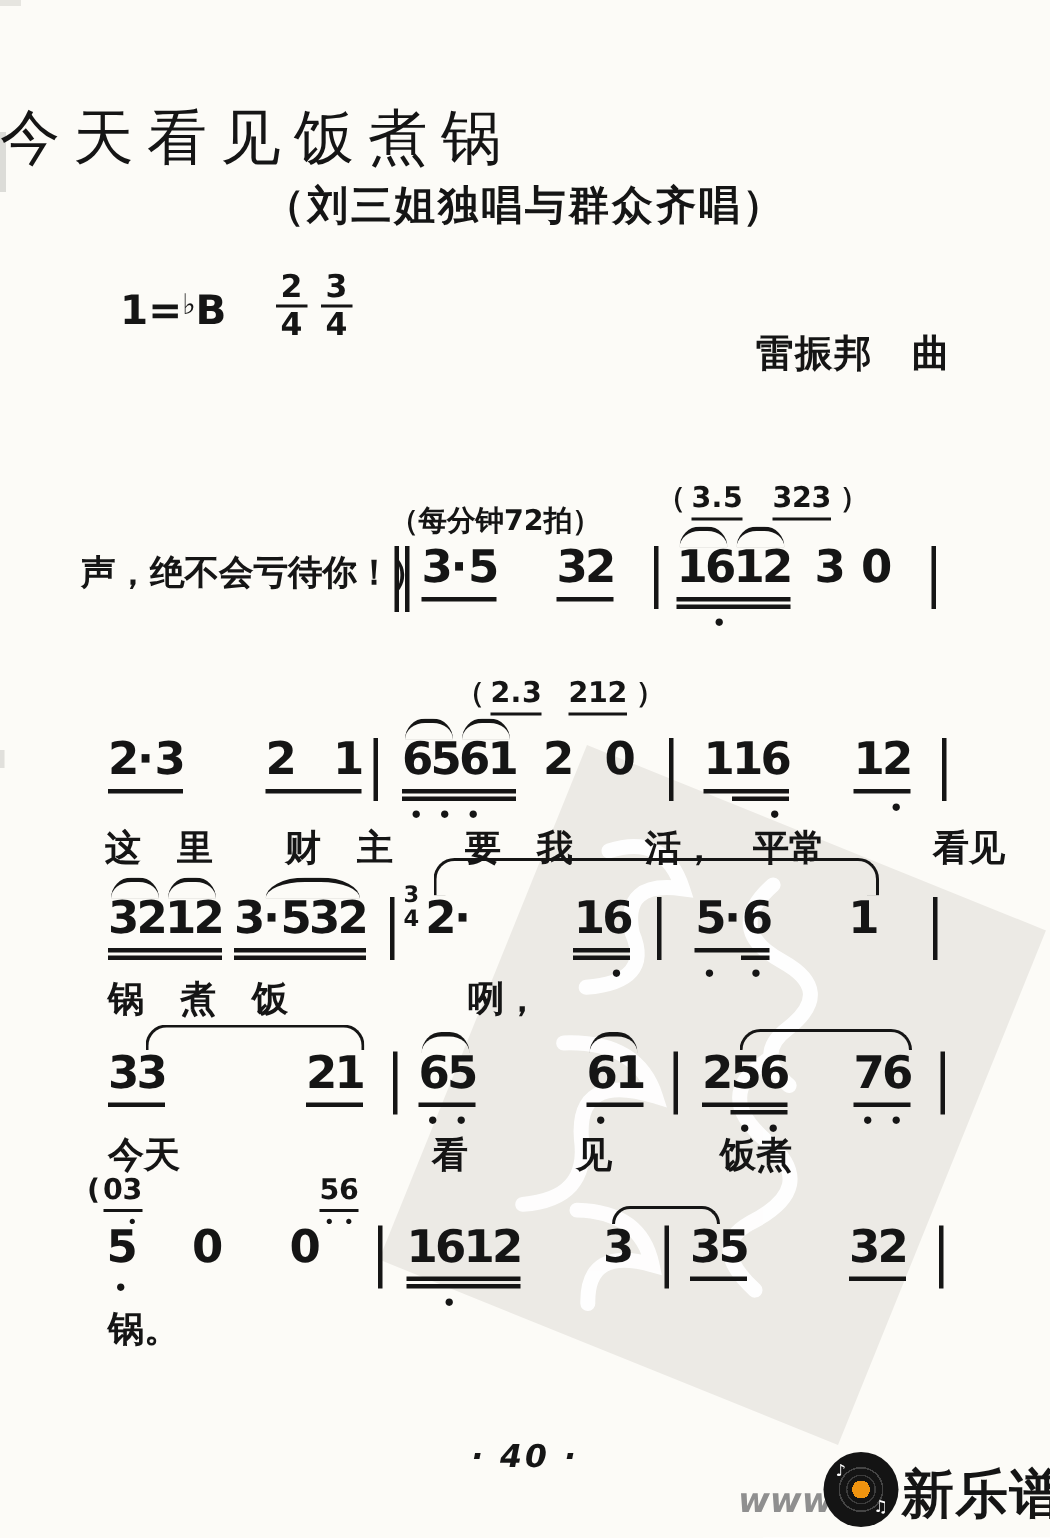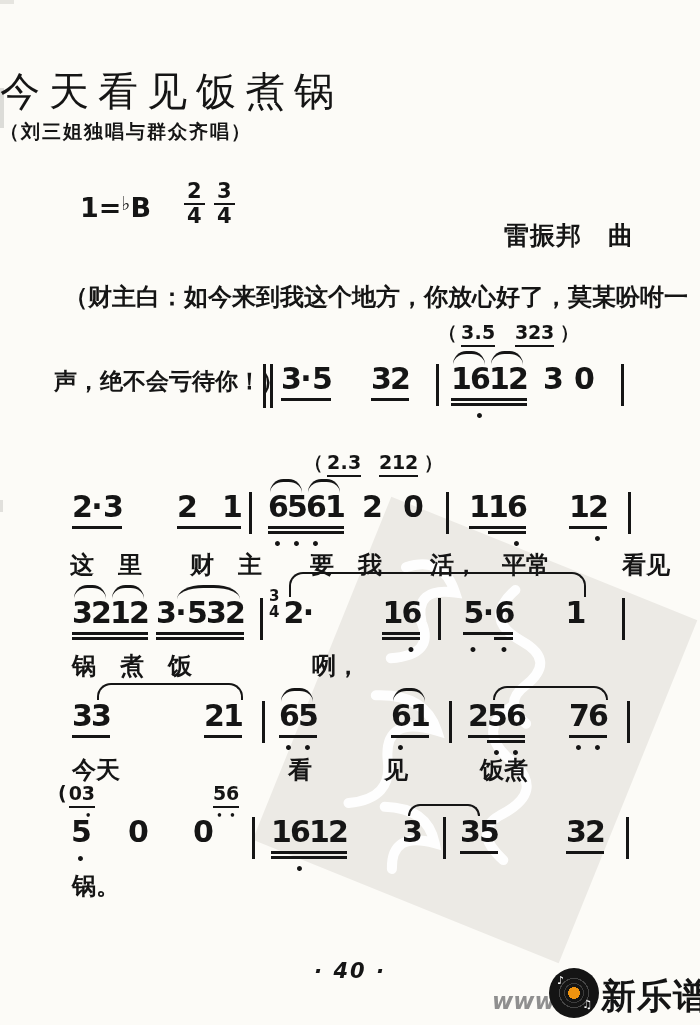--- a/index.html
+++ b/index.html
@@ -1,21 +1,21 @@
 <!DOCTYPE html>
 <html><head>
 <meta charset="utf-8">
 <style>
   html,body{margin:0;padding:0;background:#ffffff;}
   .sheet{position:relative;width:700px;height:1025px;background:#fcfbf7;overflow:hidden;
          font-family:"DejaVu Sans",sans-serif;color:#151515;}
   .txt{position:absolute;white-space:pre;z-index:2;}
   
   #title{left:0;right:0;top:64px;text-align:left;font-size:40px;font-weight:400;letter-spacing:9px;}
-  #subtitle{left:0;right:0;top:119px;font-size:19px;font-weight:600;letter-spacing:2px;}
+  #subtitle{left:0;right:0;top:119px;text-align:center;font-size:27px;font-weight:600;letter-spacing:2px;}
   #keysig{left:80px;top:192px;font-size:27px;font-weight:700;}
   #keysig .flat{vertical-align:30%;font-size:19px;font-weight:700;}
   .ts-stack{position:absolute;top:181px;display:flex;flex-direction:column;align-items:center;
             font-weight:700;font-size:21px;line-height:1.02;z-index:2;}
   .ts-stack .num{border-bottom:2.5px solid #151515;padding:0 3px 1px 3px;}
   .ts-stack .den{padding-top:1px;}
   #ts1{left:184px;} #ts2{left:214px;}
   #credit1{right:66px;top:182px;font-size:25px;font-weight:600;letter-spacing:3px;}
   #credit2{right:66px;top:219px;font-size:25px;font-weight:600;letter-spacing:1px;}
   
@@ -96,21 +96,21 @@
     <span class="num">2</span>
     <span class="den">4</span>
   </div>
   <div class="ts-stack" id="ts2">
     <span class="num">3</span>
     <span class="den">4</span>
   </div>
 
   <div class="txt" id="credit2">雷振邦　曲</div>
 
-  <div class="txt" id="dialogue1">（财主白：如今来到我这个地方，你放心好了，莫某吩咐一</div>
+  <div class="txt" id="tempo">（每分钟72拍）</div>
   <div class="txt" id="leadin">声，绝不会亏待你！）</div>
 
   <div class="txt lyr" id="ly2">这　里　　财　主　　要　我　　活，　平常　　　看见</div>
   <div class="txt lyr" id="ly3">锅　煮　饭　　　　　咧，</div>
   <div class="txt lyr" id="ly4">今天　　　　　　　看　　　见　　　饭煮</div>
   <div class="txt lyr" id="ly5a">锅。</div>
 
   <div id="score"></div>
 
   <div class="txt" id="pageno">· 40 ·</div>

